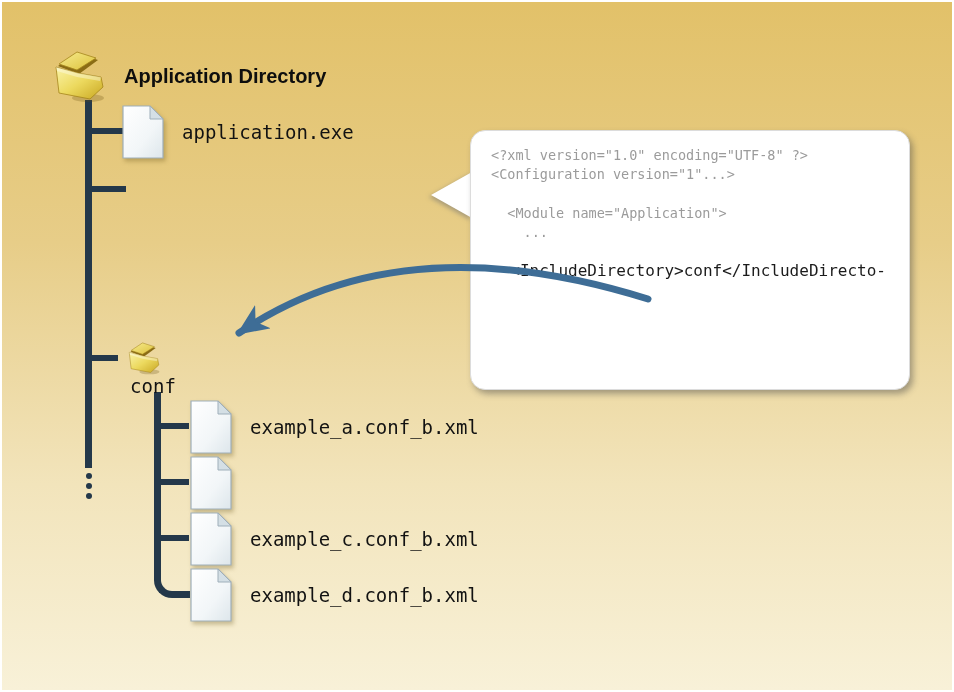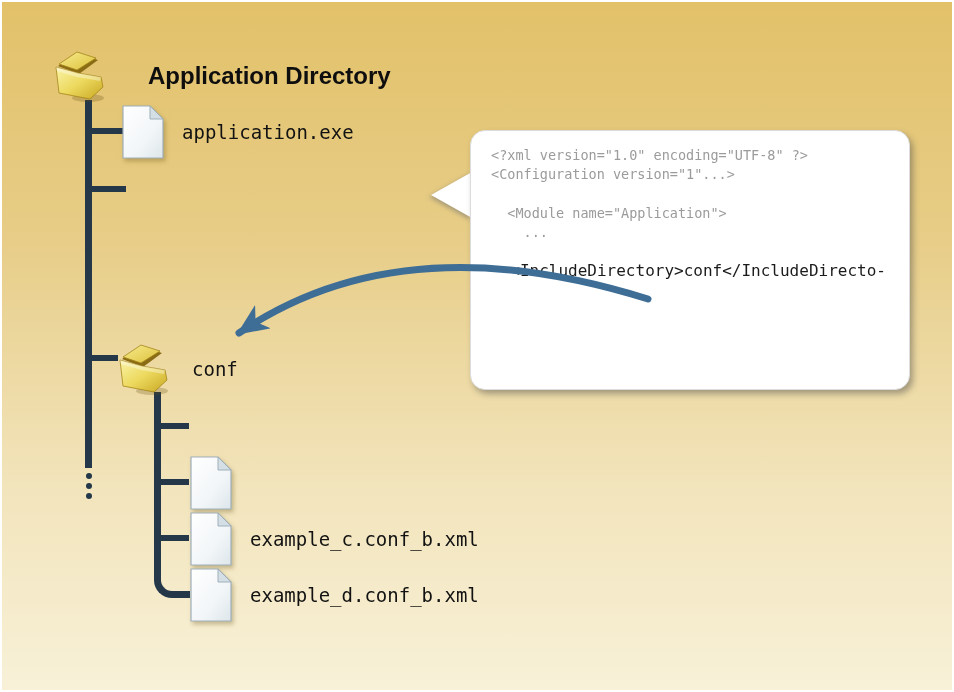--- a/index.html
+++ b/index.html
@@ -19,21 +19,21 @@
     position:absolute;left:152px;top:390px;width:36px;height:206px;
     border-left:7px solid #24384a;border-bottom:7px solid #24384a;
     border-bottom-left-radius:18px;box-sizing:border-box;
   }
   
   .row{position:absolute;display:flex;align-items:center;height:56px;}
   .folder-icon{width:62px;height:54px;flex:0 0 aupx;}
   .file-icon{width:42px;height:54px;filter:drop-shadow(2px 3px 2px rgba(110,90,30,0.35));}
   .root-label{
     font-family:"Liberation Sans", sans-serif;
-    font-size:24px;font-weight:600;color:#0e0e0e;margin-left:36px;white-space:pre;
+    font-size:20px;font-weight:600;color:#0e0e0e;margin-left:12px;white-space:pre;
   }
   .file-label{
     font-family:"DejaVu Sans Mono", monospace;
     font-size:19px;color:#121212;margin-left:18px;white-space:pre;
   }
   
   .callout{
     position:absolute;left:468px;top:128px;width:440px;height:260px;
     background:#ffffff;border:1px solid #dcdcdc;border-radius:15px;
     box-shadow:3px 4px 6px rgba(70,70,70,0.45);
@@ -106,31 +106,38 @@
 
   <div class="row" style="left:120px;top:102px;">
     <svg class="file-icon" viewBox="0 0 42 54">
       <path d="M1 1 L28 1 L41 14 L41 53 L1 53 Z" fill="url(#pgrad)" stroke="#9fafba" stroke-width="1.2"></path>
       <path d="M28 1 L28 14 L41 14 Z" fill="#d4dfe5" stroke="#9fafba" stroke-width="1"></path>
     </svg>
     <span class="file-label">application.exe</span>
   </div>
 
 
-  <div class="row" style="left:112px;top:339px;">
+  <div class="row" style="left:112px;top:339px;flex-direction:column;">
     <svg class="folder-icon" viewBox="0 0 62 54">
       <ellipse cx="38" cy="49" rx="16" ry="4" fill="rgba(100,75,10,0.25)"></ellipse>
       <polygon points="8,17 27,4 48,11 29,25" fill="#8a6c15"></polygon>
       <polygon points="9,15 27,3 46,9 27,21" fill="url(#fback)" stroke="#a5851b" stroke-width="0.8"></polygon>
       <path d="M6 18 L28 24 L51 28 L53 38 L40 50 L9 44 Z" fill="url(#fgrad)" stroke="#a5851b" stroke-width="0.8"></path>
       <path d="M6 18 L28 24 L51 28 L50 32 L27 28 L7 22 Z" fill="rgba(255,255,255,0.35)"></path>
     </svg>
     <span class="file-label" style="margin-left:16px;">conf</span>
   </div>
 
+  <div class="row" style="left:188px;top:397px;">
+    <svg class="file-icon" viewBox="0 0 42 54">
+      <path d="M1 1 L28 1 L41 14 L41 53 L1 53 Z" fill="url(#pgrad)" stroke="#9fafba" stroke-width="1.2"></path>
+      <path d="M28 1 L28 14 L41 14 Z" fill="#d4dfe5" stroke="#9fafba" stroke-width="1"></path>
+    </svg>
+    <span class="file-label">example_a.conf_b.xml</span>
+  </div>
   <div class="row" style="left:188px;top:453px;">
     <svg class="file-icon" viewBox="0 0 42 54">
       <path d="M1 1 L28 1 L41 14 L41 53 L1 53 Z" fill="url(#pgrad)" stroke="#9fafba" stroke-width="1.2"></path>
       <path d="M28 1 L28 14 L41 14 Z" fill="#d4dfe5" stroke="#9fafba" stroke-width="1"></path>
     </svg>
   </div>
   <div class="row" style="left:188px;top:509px;justify-content:space-between;">
     <svg class="file-icon" viewBox="0 0 42 54">
       <path d="M1 1 L28 1 L41 14 L41 53 L1 53 Z" fill="url(#pgrad)" stroke="#9fafba" stroke-width="1.2"></path>
       <path d="M28 1 L28 14 L41 14 Z" fill="#d4dfe5" stroke="#9fafba" stroke-width="1"></path>

